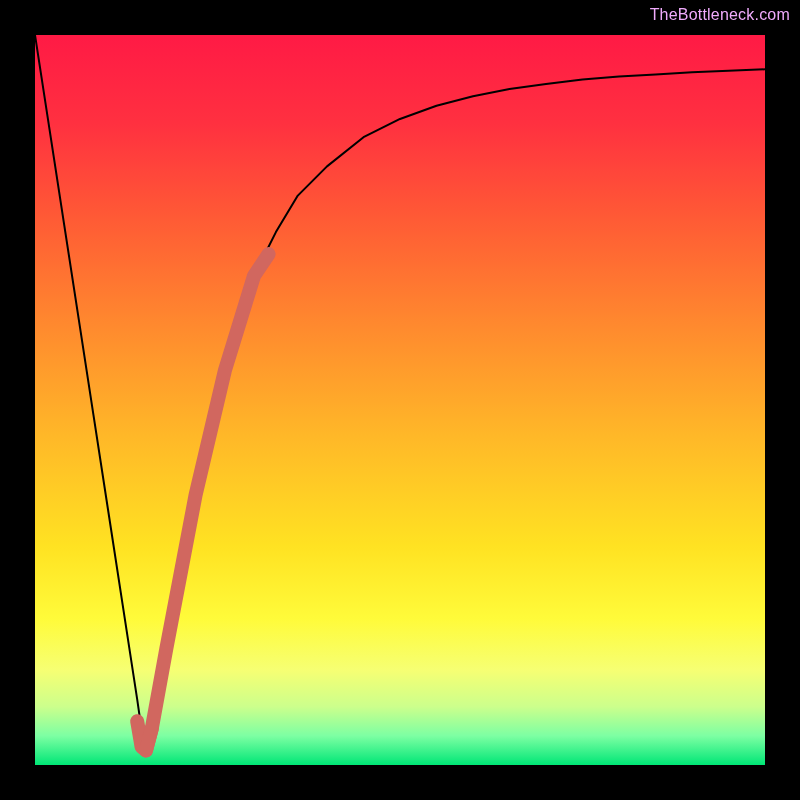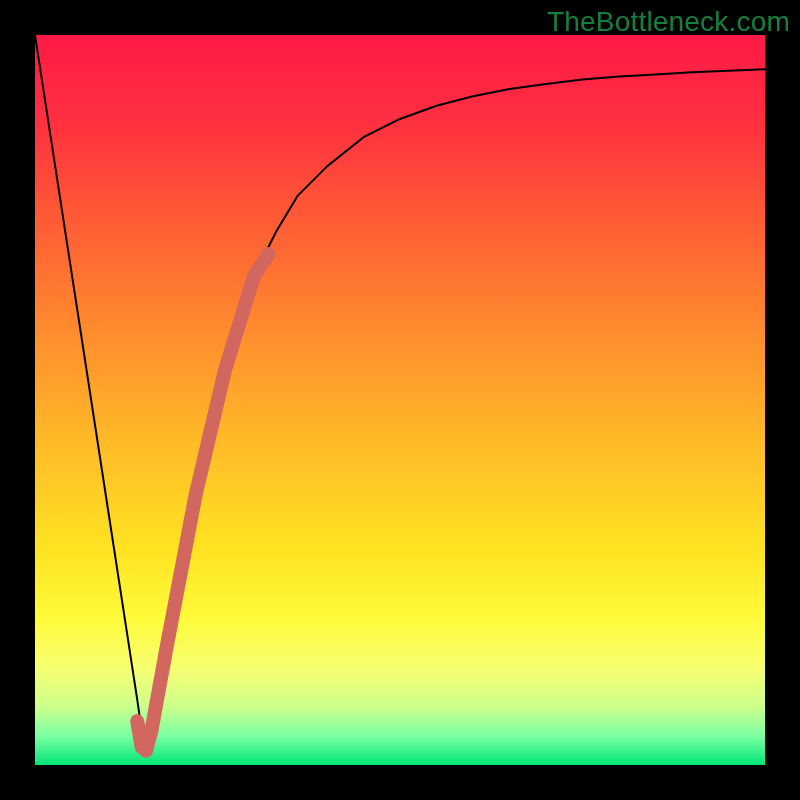--- a/index.html
+++ b/index.html
@@ -24,22 +24,22 @@
     left: 35px;
     top: 35px;
     width: 730px;
     height: 730px;
     overflow: hidden;
   }
   .watermark {
     position: absolute;
     top: 6px;
     right: 10px;
-    color: #15803d;
-    font-size: 28px;
+    color: #f0abfc;
+    font-size: 16px;
     letter-spacing: 0.2px;
     font-weight: 400;
     user-select: none;
   }
 </style>
 </head>
 <body>
 
 <div class="frame">
 

